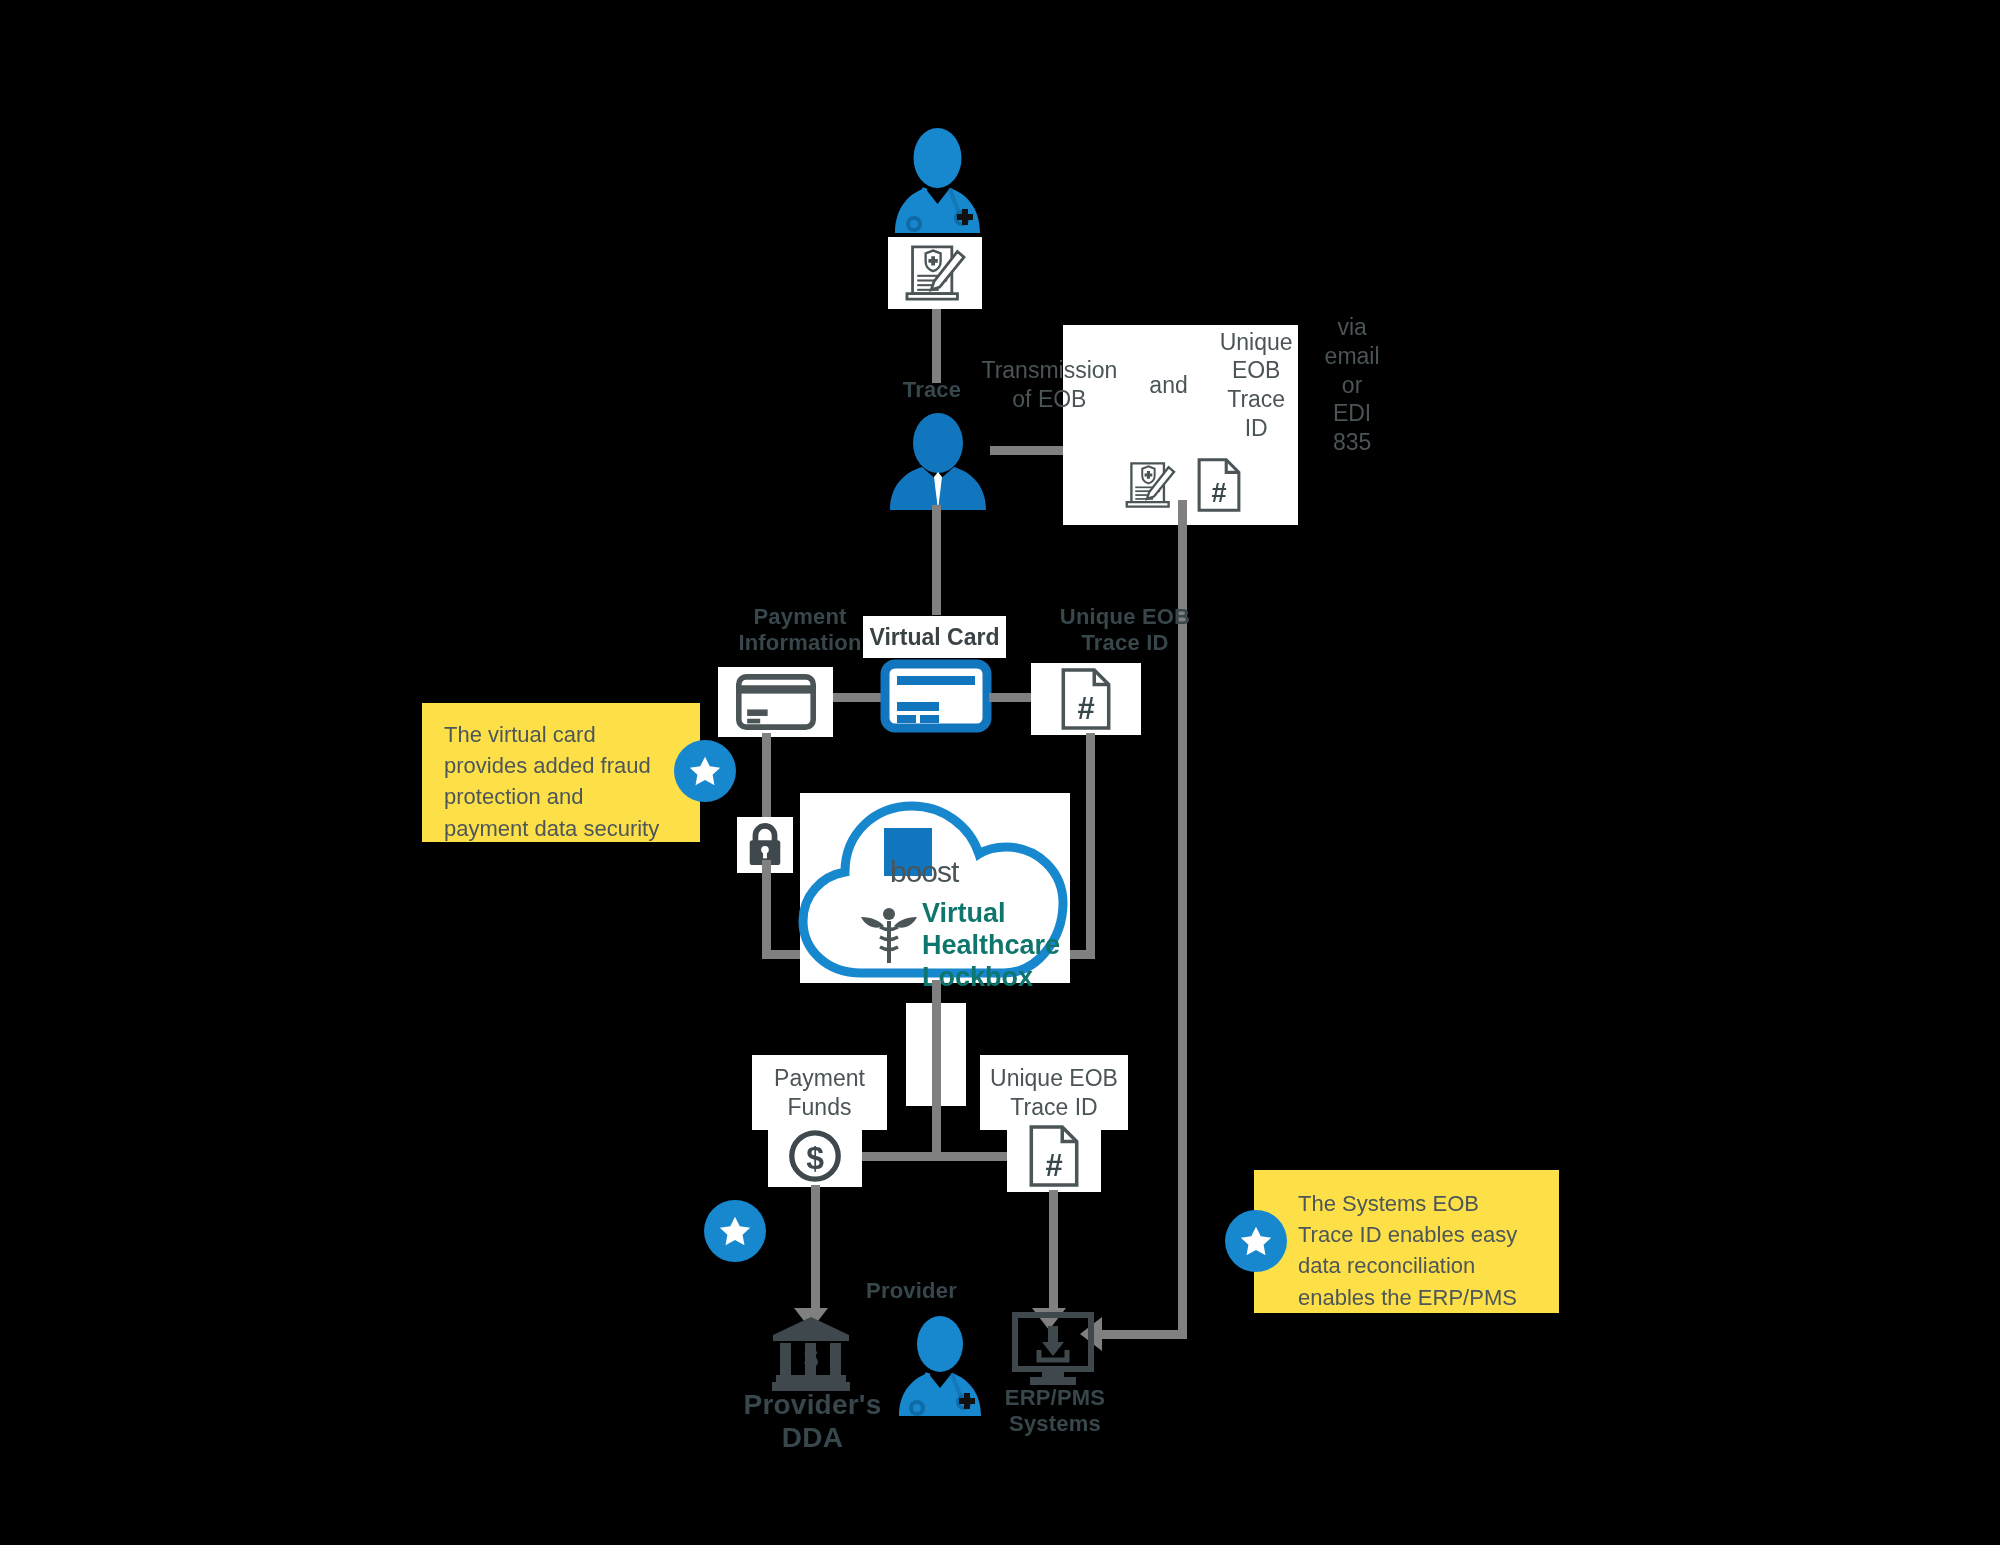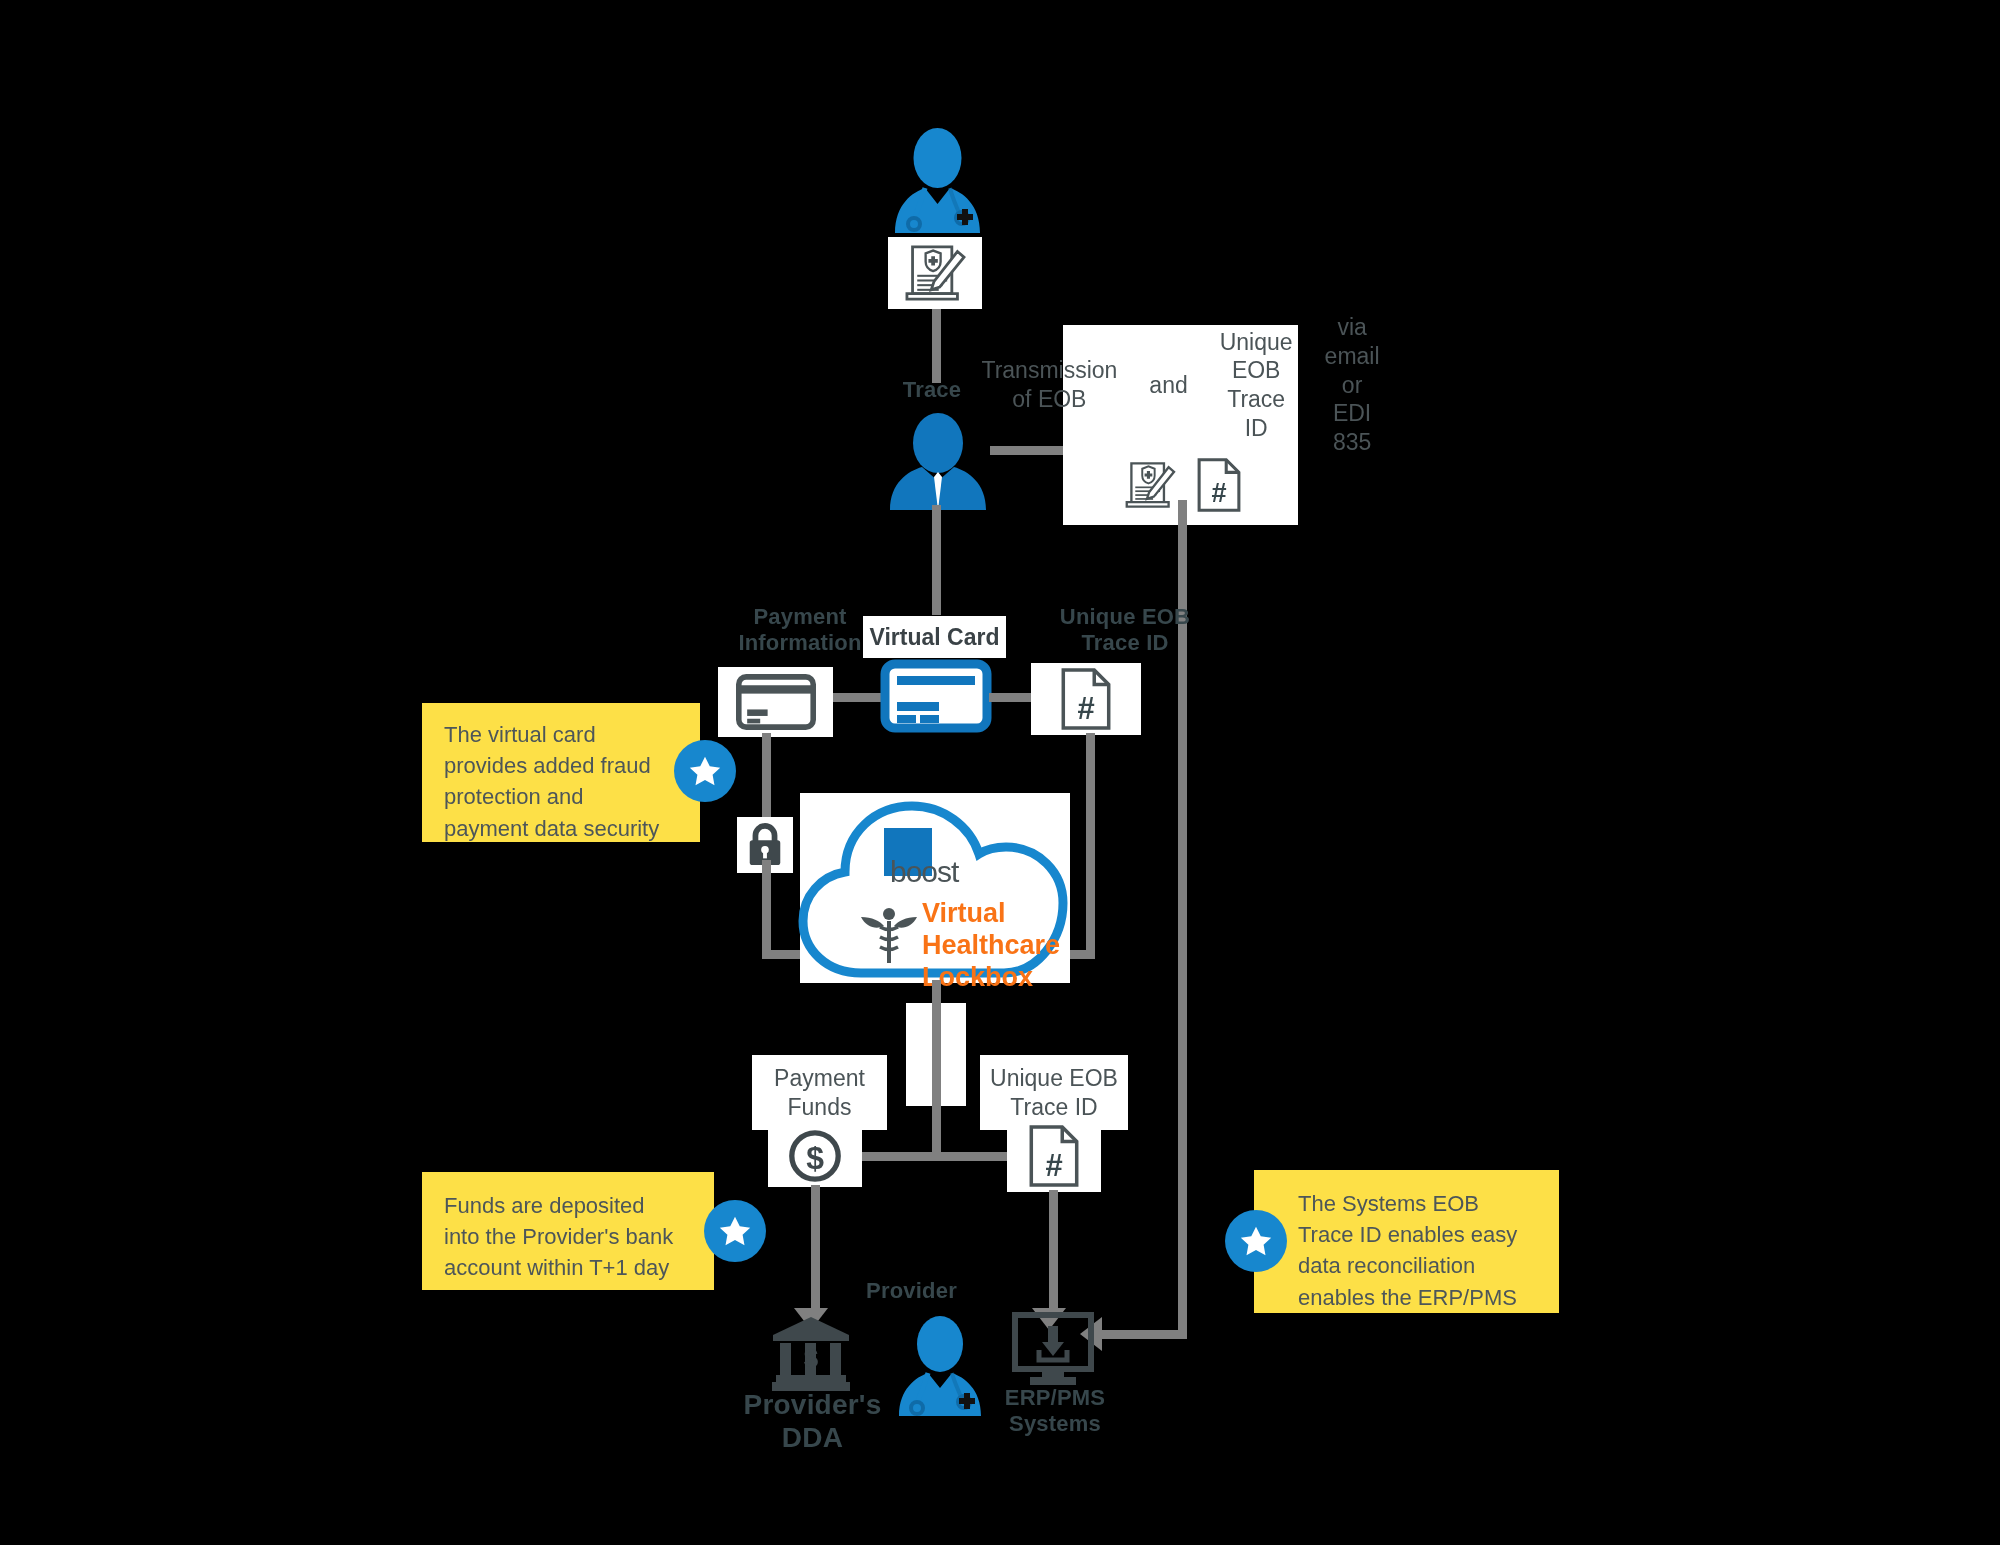--- a/index.html
+++ b/index.html
@@ -190,21 +190,21 @@
   <div class="abs" style="left:890px;top:855px;width:160px;color:#4b5457;font-size:30px;font-weight:normal;letter-spacing:-1px;font-family:'Liberation Sans',sans-serif;">boost</div>
   <div class="abs" style="left:858px;top:903px;width:62px;height:62px;">
     <svg viewBox="0 0 62 62" width="62" height="62">
       <circle cx="31" cy="11" r="6" fill="#4b5457"></circle>
       <path d="M3 14 C14 14 22 18 26 23 C18 27 8 24 3 14 Z" fill="#4b5457"></path>
       <path d="M59 14 C48 14 40 18 36 23 C44 27 54 24 59 14 Z" fill="#4b5457"></path>
       <rect x="29" y="18" width="4" height="42" fill="#4b5457"></rect>
       <path d="M22 24 q9 5 18 0 M22 34 q9 5 18 0 M22 44 q9 5 18 0" fill="none" stroke="#4b5457" stroke-width="3.4"></path>
     </svg>
   </div>
-  <div class="abs" style="left:922px;top:898px;width:190px;color:#f97316;font-size:27px;font-weight:bold;line-height:1.18;">
+  <div class="abs" style="left:922px;top:898px;width:190px;color:#0f766e;font-size:27px;font-weight:bold;line-height:1.18;">
     <div>Virtual</div>
     <div>Healthcare</div>
     <div>Lockbox</div>
   </div>
 
   <div class="callout" style="left:422px;top:703px;width:278px;height:139px;">
     <div class="txt" style="left:22px;top:16px;width:232px;">
       <div>The virtual card</div>
       <div>provides added fraud</div>
       <div>protection and</div>
@@ -244,27 +244,20 @@
       <text x="26" y="50" font-family="Liberation Sans, sans-serif" font-size="30" font-weight="bold" fill="#37474c" text-anchor="middle">#</text>
     </svg>
   </div>
 
   <div class="line-v" style="left:811px;top:1185px;height:130px;"></div>
   <div class="arrow-down" style="left:794px;top:1308px;"></div>
 
   <div class="line-v" style="left:1049px;top:1190px;height:125px;"></div>
   <div class="arrow-down" style="left:1032px;top:1308px;"></div>
 
-  <div class="callout" style="left:422px;top:1172px;width:292px;height:118px;">
-    <div class="txt" style="left:22px;top:18px;width:250px;">
-      <div>Funds are deposited</div>
-      <div>into the Provider's bank</div>
-      <div>account within T+1 day</div>
-    </div>
-  </div>
   <div class="star-badge" style="left:704px;top:1200px;">
     <svg viewBox="0 0 40 40" width="38" height="38">
       <path d="M20 5 L25 15 L36 16.5 L28 24 L30 35 L20 29.5 L10 35 L12 24 L4 16.5 L15 15 Z" fill="#fff"></path>
     </svg>
   </div>
 
   <div class="callout" style="left:1254px;top:1170px;width:305px;height:143px;">
     <div class="txt" style="left:44px;top:18px;width:250px;">
       <div>The Systems EOB</div>
       <div>Trace ID enables easy</div>

